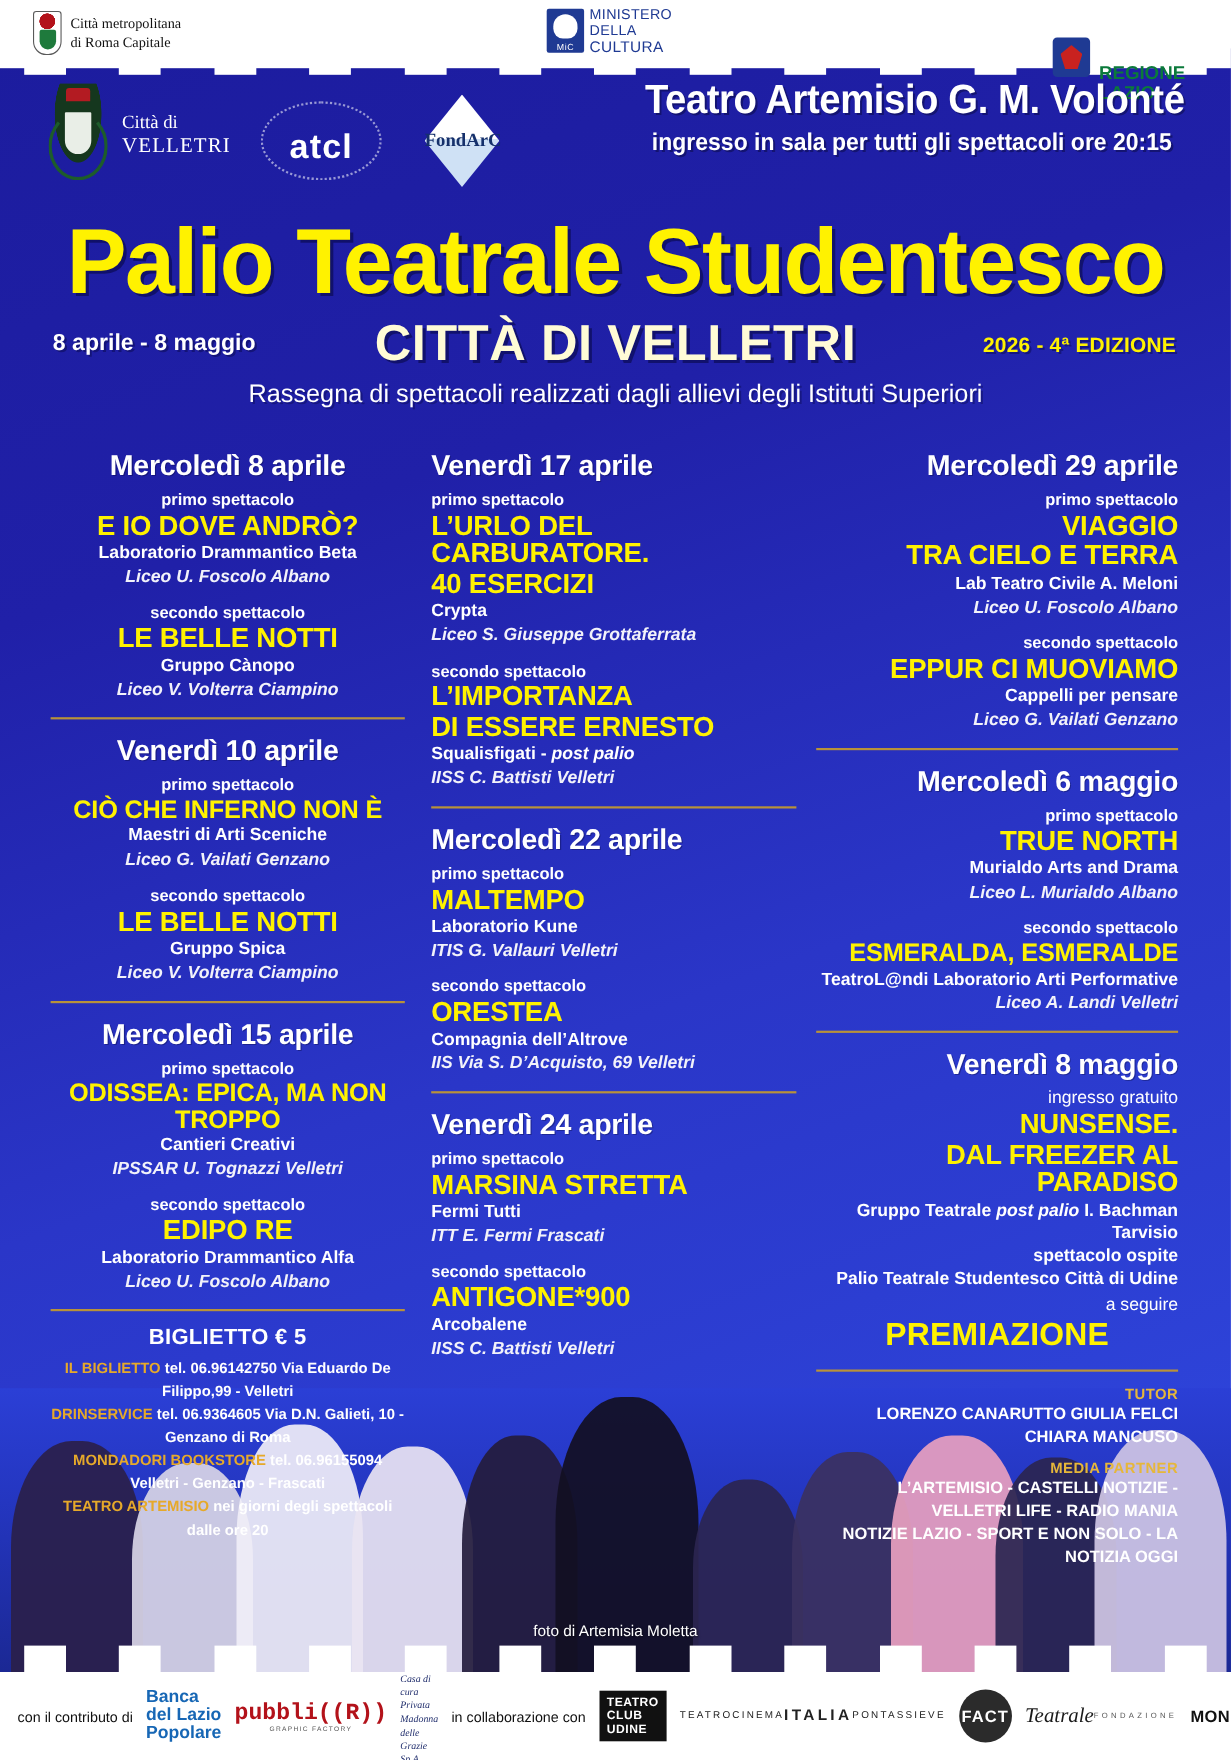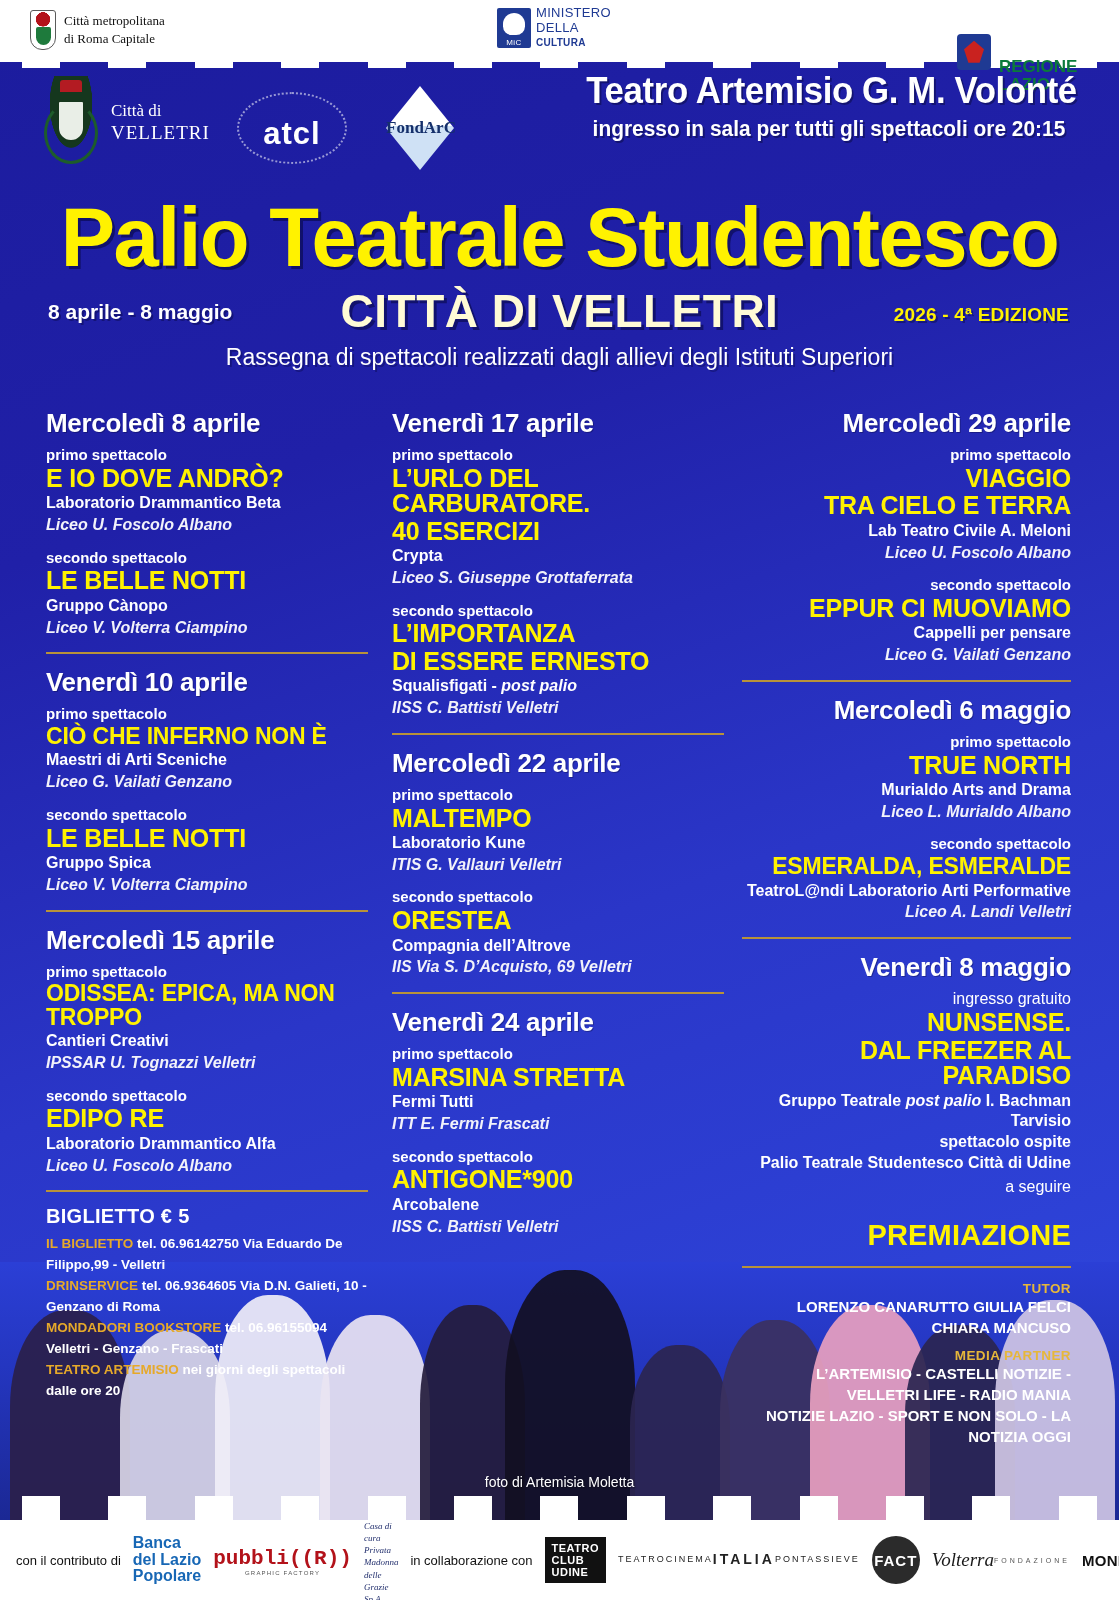--- a/index.html
+++ b/index.html
@@ -36,21 +36,21 @@
   }
   .mic-mark:after{
     content:""; position:absolute; left:6px; top:5px; width:22px; height:22px;
     background:#fff; border-radius:50% 50% 40% 40%;
   }
   .mic-mark .mic-abbr{
     position:absolute; left:0; bottom:1px; width:100%; text-align:center;
     font-size:8px; color:#fff; letter-spacing:.5px;
   }
   .mic-words{ color:#1f3a93; font-size:13px; font-weight:400; line-height:1.12; letter-spacing:.3px; }
-  .mic-words b{ font-weight:700; font-size:10px; }
+  .mic-words b{ font-weight:400; font-size:14px; }
   .lazio-mark{
     width:34px;height:36px;background:#1f3a93;border-radius:4px;position:relative;
   }
   .lazio-mark:after{
     content:""; position:absolute; left:7px; top:7px; width:20px;height:22px;
     background:#c9221f; clip-path:polygon(50% 0,100% 38%,78% 100%,22% 100%,0 38%);
   }
   .lazio-words{ color:#0b7a3b; font-weight:700; font-size:17px; line-height:1.05;margin-top:48px; }
 
   
@@ -150,21 +150,21 @@
     margin-top:8px; color:#ffffff; font-size:23px; font-weight:400;
     text-shadow:2px 2px 0 rgba(0,0,40,.3);
   }
 
   
   #columns{
     position:absolute; left:0; top:408px; width:1119px; height:870px; z-index:7;
     display:flex; gap:0;
   }
   .col{ position:relative; }
-  #col1{ width:382px; padding-left:46px; padding-right:14px; text-align:left; }
+  #col1{ width:382px; padding-left:46px; padding-right:14px; text-align:center; }
   #col2{ width:352px; padding-left:10px; padding-right:10px; text-align:left; }
   #col3{ width:385px; padding-left:8px; padding-right:48px; text-align:right; }
 
   .day-block{ margin-bottom:14px; }
   .day-title{
     color:#ffffff; font-size:26px; font-weight:800; letter-spacing:-.3px; margin-bottom:7px;
     text-shadow:1px 1px 0 rgba(0,0,30,.3);
   }
   .slot{ margin-bottom:13px; }
   .slot-label{ color:#ffffff; font-size:15px; font-weight:700; line-height:1.25; }
@@ -180,21 +180,21 @@
 
   
   #ticket{ margin-top:4px; }
   #ticket-head{ color:#ffffff; font-size:20px; font-weight:800; letter-spacing:.3px; margin-bottom:6px; }
   .ticket-line{ font-size:13.5px; font-weight:700; color:#ffffff; line-height:1.55; }
   .ticket-line b{ color:#E6A92A; font-weight:700; }
 
   
   .free-label{ color:#ffffff; font-size:16px; font-weight:400; margin:4px 0 2px; }
   #premiazione{
-    color:#FFF200; font-size:29px; font-weight:800; letter-spacing:.2px; margin-top:23px;
+    color:#FFF200; font-size:29px; font-weight:800; letter-spacing:.2px; margin-top:2px;text-align:center;
   }
   #credits{ margin-top:10px; text-align:right; }
   .cred-head{ color:#E6B73A; font-size:13.5px; font-weight:800; letter-spacing:.4px; }
   .cred-body{ color:#ffffff; font-size:15px; font-weight:800; line-height:1.4; }
 
   
   #photo-strip{
     position:absolute; left:0; top:1262px; width:1119px; height:258px; z-index:4;
     overflow:hidden;
     background:linear-gradient(180deg,#2b3fd6 0%,#2436c0 40%,#1b2894 100%);
@@ -591,21 +591,21 @@
     <div>CINEMA</div>
     <div class="big">ITALIA</div>
     <div>PONTASSIEVE</div>
   </div>
 
   <div class="sp">
     <div class="sp-fact">FACT</div>
   </div>
 
   <div class="sp sp-decultura">
-    <div class="a">Volterra</div>
+    <div class="a">Teatrale</div>
     <div class="b">FONDAZIONE</div>
   </div>
 
   <div class="sp sp-mondadori">
     <div class="a">MONDADORI</div>
 
   </div>
 
 </div>
 

